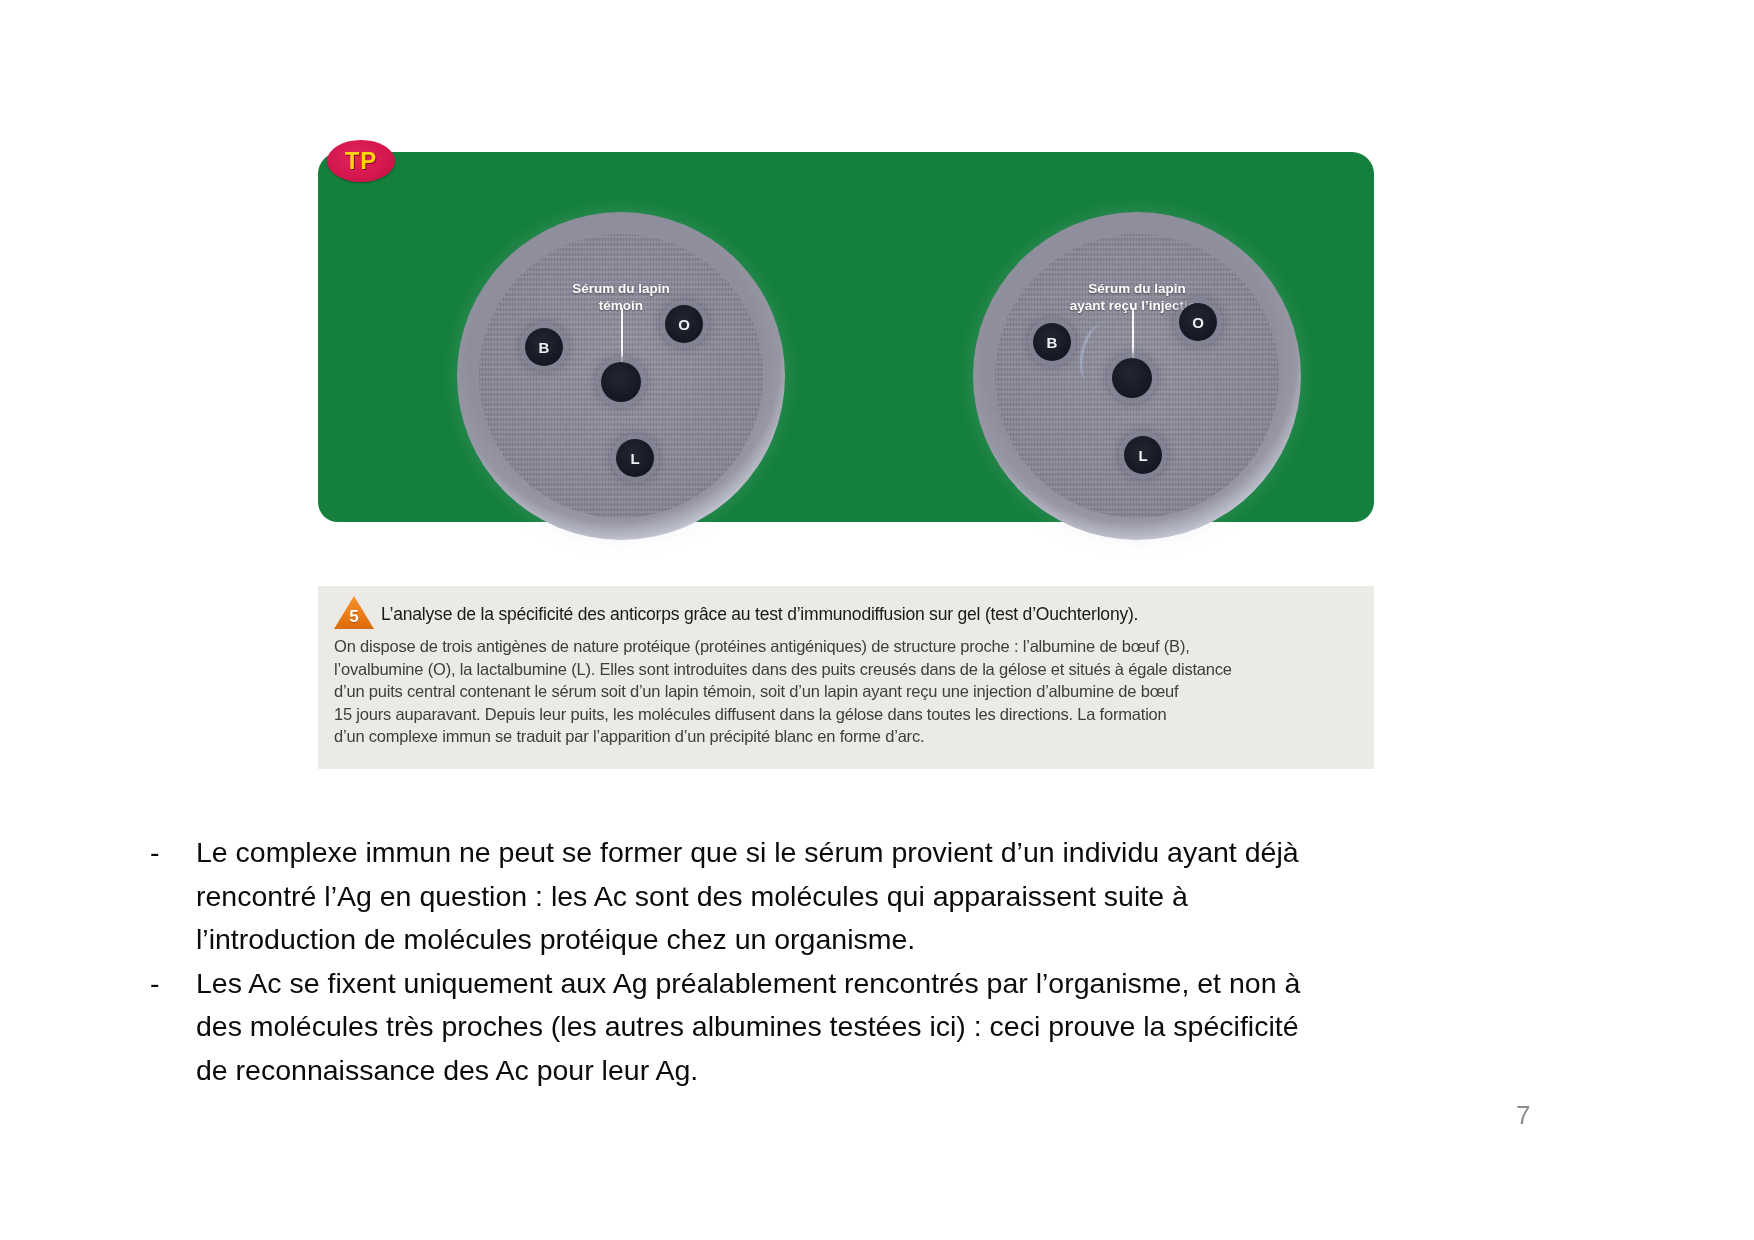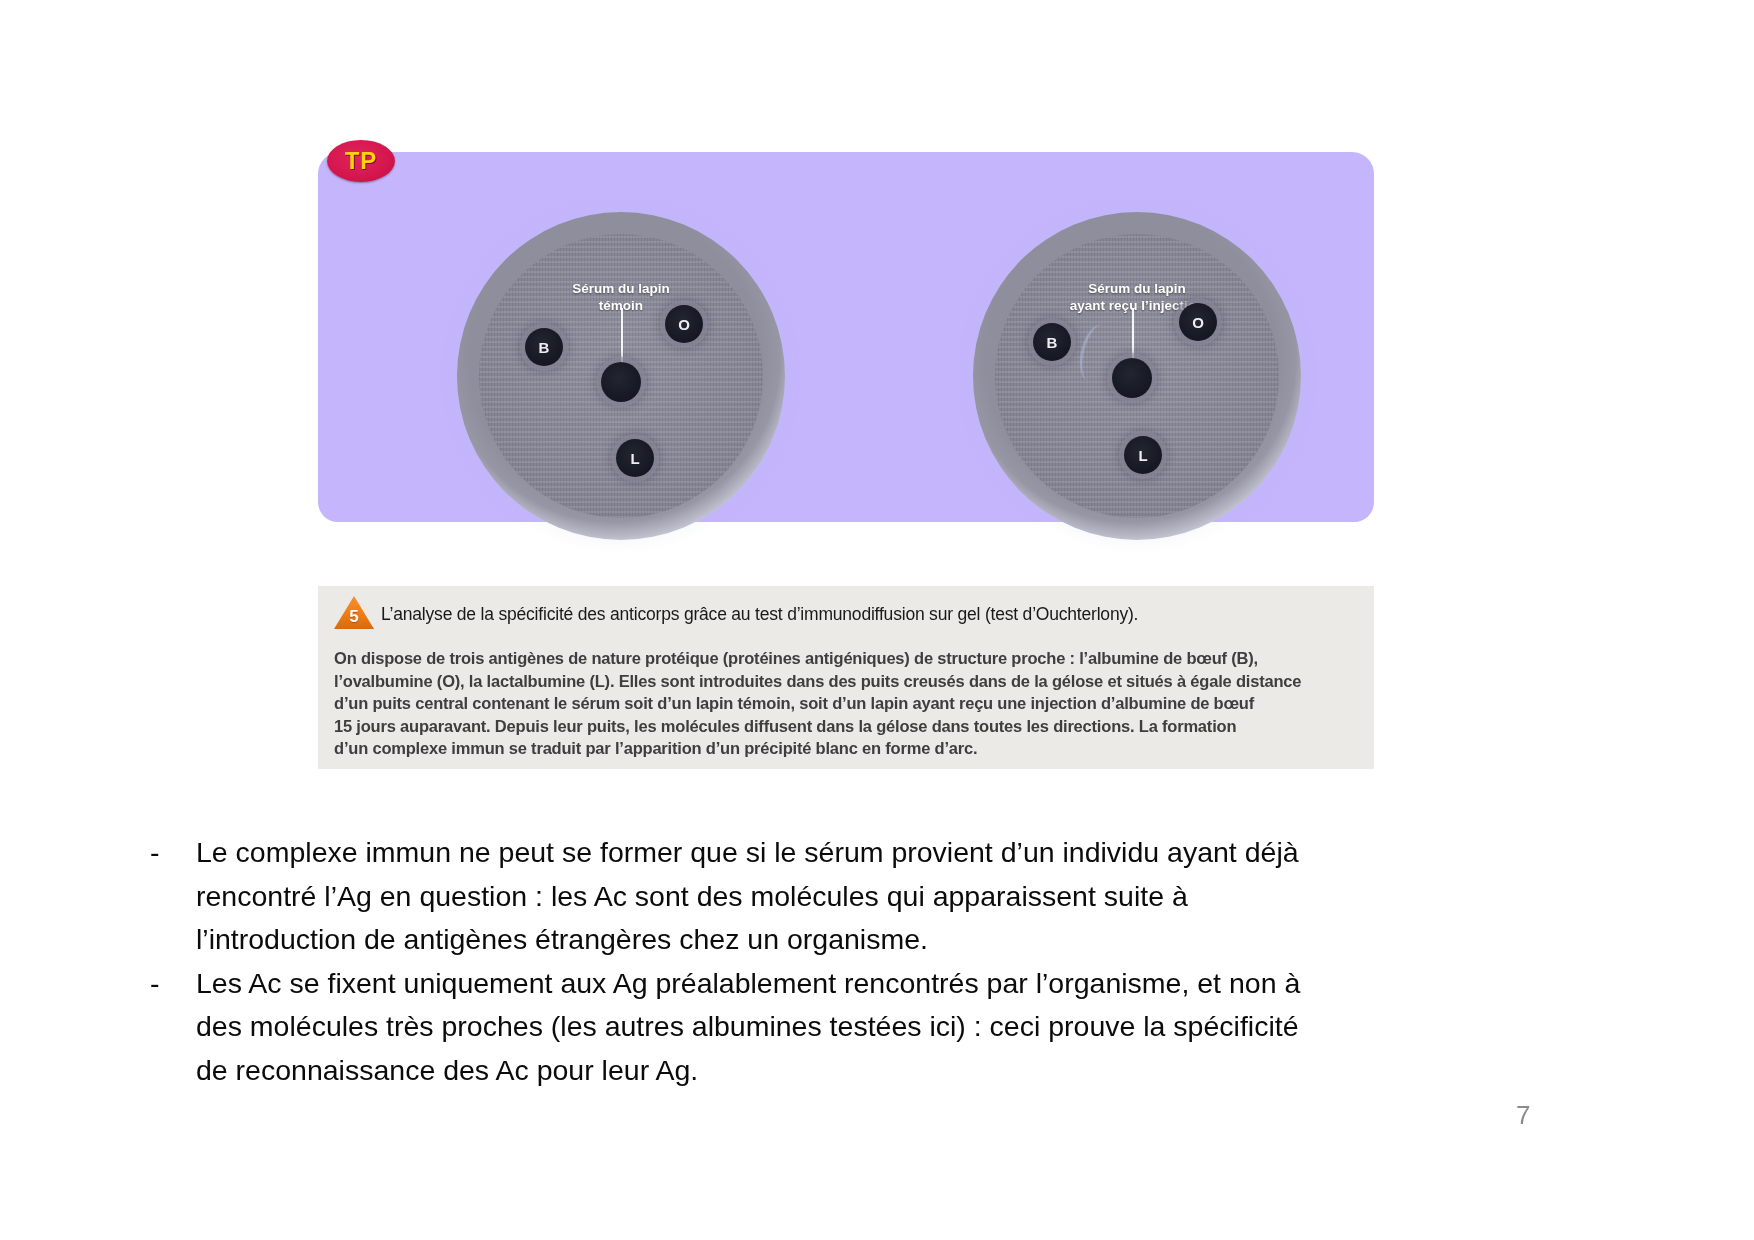--- a/index.html
+++ b/index.html
@@ -5,21 +5,21 @@
   html,body{margin:0;padding:0;}
   body{
     width:1754px;height:1240px;position:relative;overflow:hidden;
     background:#ffffff;
     font-family:"Liberation Sans", sans-serif;
   }
 
   
   .photo-panel{
     position:absolute;left:318px;top:152px;width:1056px;height:370px;
-    background:#c4b5fd;
+    background:#15803d;
     border-radius:22px 22px 20px 20px;
   }
   .tp-badge{
     position:absolute;left:9px;top:-12px;width:68px;height:42px;
     background:radial-gradient(ellipse at 45% 40%, #e0255c 0%, #d4164d 60%, #b80d3e 100%);
     border-radius:50%;
     display:flex;align-items:center;justify-content:center;
     box-shadow:0 1px 2px rgba(0,0,0,.35);
   }
   .tp-badge span{
@@ -98,21 +98,21 @@
     display:flex;align-items:flex-end;justify-content:center;
   }
   .fig-triangle span{
     color:#ffffff;font-size:17px;font-weight:bold;line-height:24px;
     text-shadow:0 1px 1px rgba(120,50,0,.5);
   }
   .caption-title{
     margin-left:7px;font-size:17.5px;font-weight:normal;color:#191919;
     letter-spacing:-.2px;line-height:24px;
   }
-  .caption-body{margin-top:18px;font-size:16.5px;letter-spacing:-.2px;line-height:22.5px;color:#3e3e3e;font-weight:bold;}
+  .caption-body{margin-top:6px;font-size:16.5px;letter-spacing:-.2px;line-height:22.5px;color:#3e3e3e;}
   .caption-body .cap-line{white-space:nowrap;}
 
   
   .notes{
     position:absolute;left:150px;top:831px;width:1290px;
     color:#0b0b0b;font-size:28.5px;line-height:43.5px;
   }
   .note{display:flex;}
   .note .marker{flex:0 0 46px;}
   .note .note-lines{flex:1;}
@@ -187,21 +187,21 @@
     <div class="cap-line">d’un complexe immun se traduit par l’apparition d’un précipité blanc en forme d’arc.</div>
   </div>
 </div>
 
 <div class="notes">
   <div class="note">
     <div class="marker">-</div>
     <div class="note-lines">
       <div>Le complexe immun ne peut se former que si le sérum provient d’un individu ayant déjà</div>
       <div>rencontré l’Ag en question : les Ac sont des molécules qui apparaissent suite à</div>
-      <div>l’introduction de antigènes étrangères chez un organisme.</div>
+      <div>l’introduction de molécules protéique chez un organisme.</div>
     </div>
   </div>
   <div class="note">
     <div class="marker">-</div>
     <div class="note-lines">
       <div>Les Ac se fixent uniquement aux Ag préalablement rencontrés par l’organisme, et non à</div>
       <div>des molécules très proches (les autres albumines testées ici) : ceci prouve la spécificité</div>
       <div>de reconnaissance des Ac pour leur Ag.</div>
     </div>
   </div>

